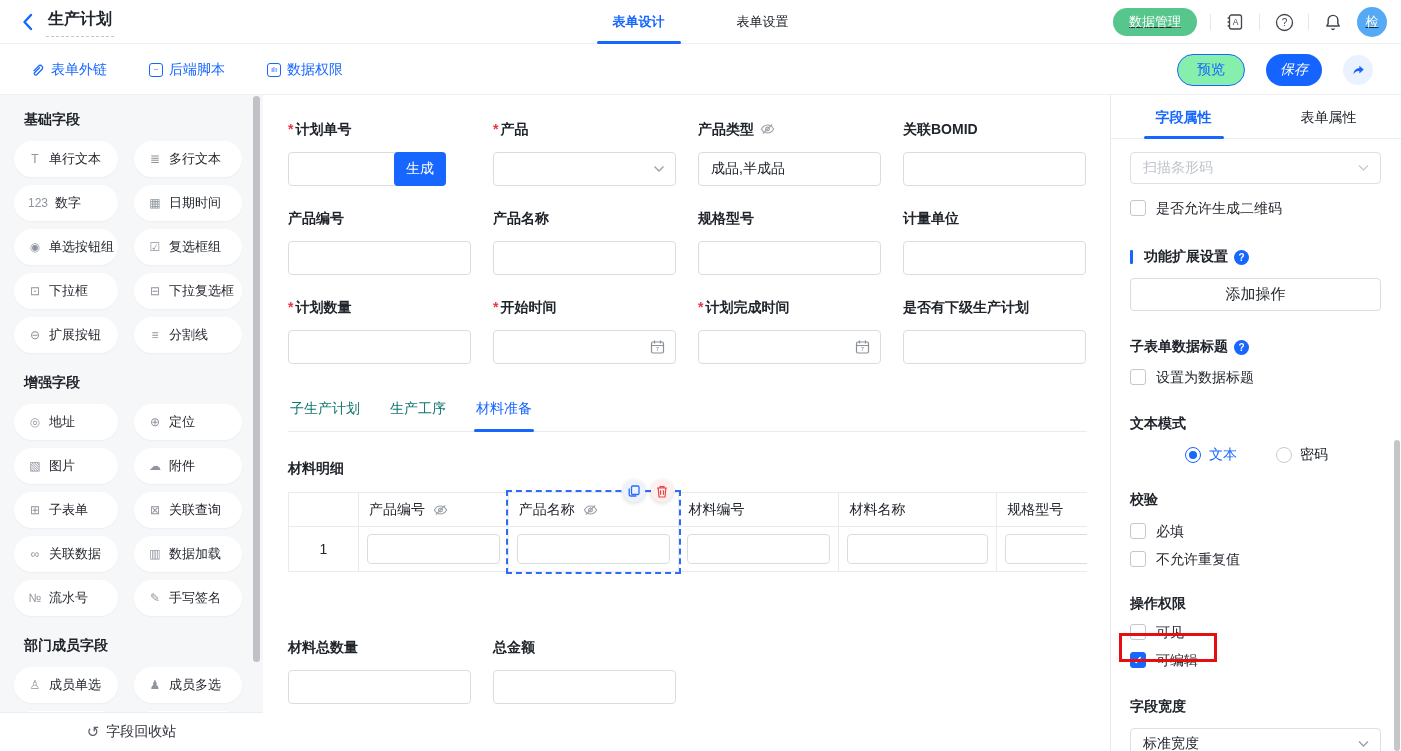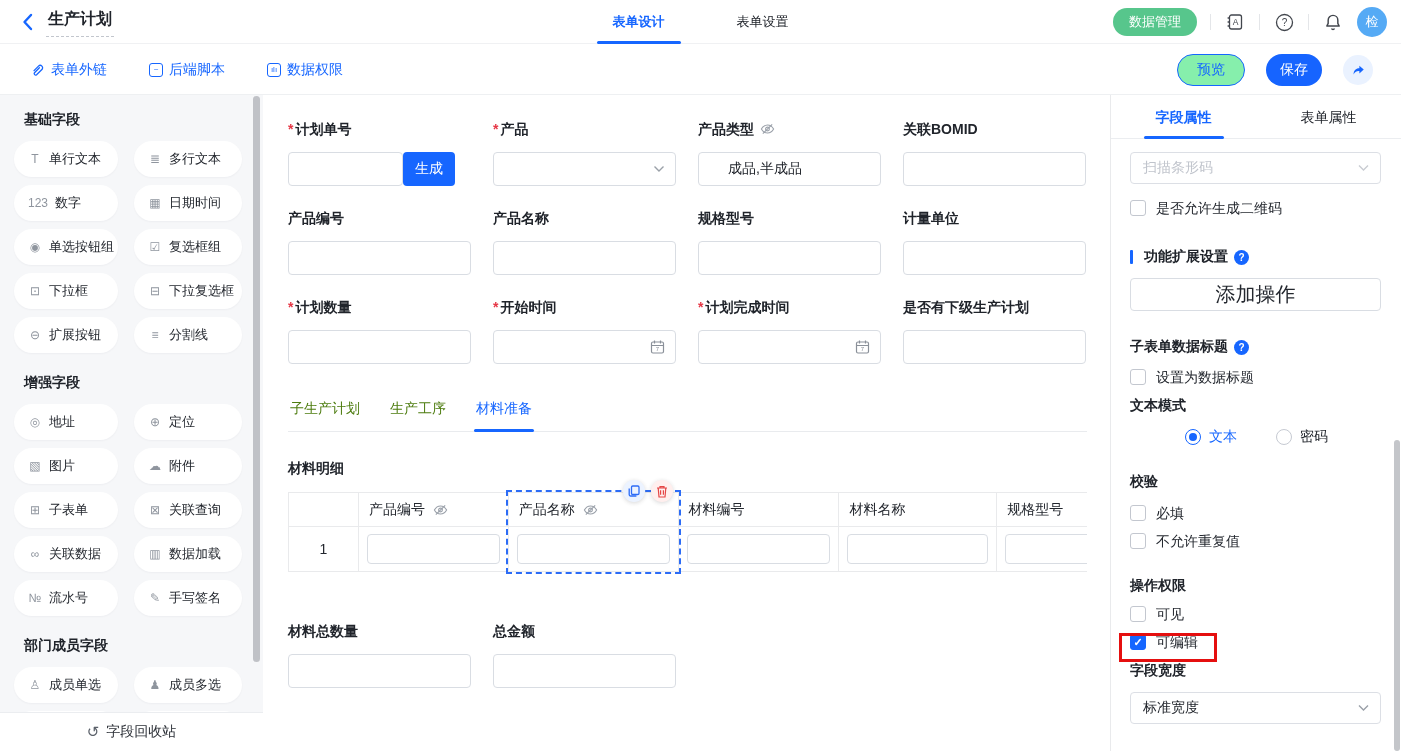--- a/index.html
+++ b/index.html
@@ -7,34 +7,34 @@
 
   
   .topbar { position:absolute; left:0; top:0; width:1401px; height:44px; background:#fff; border-bottom:1px solid #f0f1f3; z-index:30; }
   .tb-left { position:absolute; left:16px; top:0; height:44px; display:flex; align-items:center; gap:8px; }
   .back-btn { width:22px; height:22px; display:flex; align-items:center; justify-content:center; cursor:pointer; }
   .app-title { font-size:16px; font-weight:bold; color:#20242b; border-bottom:1px dashed #c2c6cd; padding:2px 2px 6px 2px; }
   .tb-tabs { position:absolute; left:50%; top:0; transform:translateX(-50%); height:44px; display:flex; gap:60px; }
   .tb-tab { height:44px; line-height:44px; font-size:13px; color:#20242b; padding:0 6px; position:relative; cursor:pointer; }
   .tb-tab.active { color:#1666ff; font-weight:bold; }
   .tb-tab.active::after { content:''; position:absolute; left:-10px; right:-10px; bottom:0; height:3px; background:#1666ff; border-radius:2px; }
-  .tb-right { position:absolute; right:14px; top:0; height:44px; display:flex; align-items:center; gap:13px; }
+  .tb-right { position:absolute; right:14px; top:0; height:44px; display:flex; align-items:center; gap:13px;text-decoration:underline; }
   .pill-green { height:28px; padding:0 16px; background:#57c68c; color:#fff; font-size:13px; border-radius:14px; display:flex; align-items:center; cursor:pointer; }
   .v-div { width:1px; height:16px; background:#e4e6e9; }
   .icon-btn { width:22px; height:22px; display:flex; align-items:center; justify-content:center; cursor:pointer; color:#42464d; }
   .avatar { width:30px; height:30px; border-radius:50%; background:#55aaf5; color:#fff; font-size:13px; display:flex; align-items:center; justify-content:center; cursor:pointer; }
 
   
   .toolbar { position:absolute; left:0; top:44px; width:1401px; height:51px; background:#fff; border-bottom:1px solid #eef0f2; z-index:25; }
   .tl-links { position:absolute; left:30px; top:0; height:51px; display:flex; align-items:center; gap:42px; }
   .tl-link { display:flex; align-items:center; gap:6px; color:#1666ff; font-size:14px; cursor:pointer; }
   .sq-ic { width:14px; height:14px; border:1.2px solid #1666ff; border-radius:3px; font-size:8px; line-height:11px; text-align:center; color:#1666ff; }
   .tl-actions { position:absolute; right:28px; top:0; height:51px; display:flex; align-items:center; gap:21px; }
   .btn-preview { width:68px; height:32px; border:1px solid #1666ff; color:#1666ff; border-radius:16px; background:#86efac; font-size:14px; display:flex; align-items:center; justify-content:center; cursor:pointer; }
-  .btn-save { min-width:52px; height:32px; padding:0 14px; background:#1664ff; color:#fff; border-radius:16px; font-size:14px; display:flex; align-items:center; justify-content:center; cursor:pointer; }
+  .btn-save { min-width:52px; height:32px; padding:0 14px; background:#1664ff; color:#fff; border-radius:16px; font-size:14px; display:flex; align-items:center; justify-content:center; cursor:pointer;font-style:italic; }
   .btn-share { width:30px; height:30px; border-radius:50%; background:#eaf2ff; display:flex; align-items:center; justify-content:center; cursor:pointer; }
 
   
   .sidebar { position:absolute; left:0; top:95px; width:263px; bottom:0; background:#f6f7f9; overflow:hidden; }
   .sb-inner { padding:16px 0 0 14px; }
   .sb-title { font-size:14px; font-weight:bold; color:#20242b; margin:0 0 12px 10px; }
   .sb-grid { display:grid; grid-template-columns:104px 108px; column-gap:16px; row-gap:8px; margin-bottom:21px; }
   .sb-pill { height:36px; background:#fff; border-radius:18px; display:flex; align-items:center; padding-left:14px; gap:7px; font-size:13px; color:#23272e; cursor:grab; box-shadow:0 1px 2px rgba(31,35,41,.04); }
   .sb-glyph { color:#8f959e; font-size:12px; min-width:14px; text-align:center; }
   .sb-scroll { position:absolute; right:3px; top:1px; width:7px; height:566px; background:#c0c2c7; border-radius:4px; }
@@ -42,74 +42,74 @@
   .recycle-glyph { color:#5c626b; font-size:15px; }
 
   
   .canvas { position:absolute; left:263px; top:95px; width:847px; bottom:0; background:#fff; padding:26px 23px 0 25px; overflow:hidden; }
   .fgrid { display:grid; grid-template-columns:repeat(4,183px); column-gap:22px; }
   .fld { margin-bottom:24px; }
   .fld-label { font-size:14px; font-weight:bold; color:#20242b; height:16px; line-height:16px; margin-bottom:15px; display:flex; align-items:center; }
   .req { color:#e63746; margin-right:2px; }
   .eye { margin-left:6px; display:inline-flex; }
   .ctl { position:relative; height:34px; }
-  .inp { width:183px; height:34px; border:1px solid #d9dde3; border-radius:4px; background:#fff; font-size:14px; color:#20242b; display:flex; align-items:center; padding:0 29px; }
+  .inp { width:183px; height:34px; border:1px solid #d9dde3; border-radius:4px; background:#fff; font-size:14px; color:#20242b; display:flex; align-items:center; padding:0 12px; }
   .inp.short { width:115px; }
-  .gen-btn { position:absolute; left:115px; top:0; width:52px; height:34px; background:#1666ff; color:#fff; border-radius:4px; font-size:14px; display:flex; align-items:center; justify-content:center; cursor:pointer; }
+  .gen-btn { position:absolute; left:106px; top:0; width:52px; height:34px; background:#1666ff; color:#fff; border-radius:4px; font-size:14px; display:flex; align-items:center; justify-content:center; cursor:pointer; }
   .ctl-ic { position:absolute; right:11px; top:50%; transform:translateY(-50%); display:flex; color:#9ba1aa; }
 
   .subtabs { display:flex; gap:26px; border-bottom:1px solid #e9ebee; margin:8px 0 0 0; }
-  .subtab { font-size:14px; color:#4d7c0f; padding:4px 2px 13px 2px; position:relative; cursor:pointer; }
+  .subtab { font-size:14px; color:#0f766e; padding:4px 2px 13px 2px; position:relative; cursor:pointer; }
   .subtab.active { color:#1666ff; }
   .subtab.active::after { content:''; position:absolute; left:0; right:0; bottom:-1px; height:3px; background:#1666ff; border-radius:2px; }
 
   .subform-title { font-size:14px; font-weight:bold; margin:28px 0 14px 0; }
   .table-clip { width:799px; overflow:hidden; padding:16px 0; margin:-16px 0; }
   .ftable { width:888px; display:flex; border:1px solid #e9eaec; border-right:none; background:#fff; }
   .tcol { border-left:1px solid #e9eaec; position:relative; }
   .tcol:first-child { border-left:none; }
   .th { height:34px; border-bottom:1px solid #e9eaec; display:flex; align-items:center; padding:0 10px; font-size:14px; color:#23272e; gap:2px; }
   .td { height:44px; display:flex; align-items:center; padding:0 8px; }
   .cell-inp { width:100%; height:30px; border:1px solid #d9dde3; border-radius:4px; background:#fff; }
   .td.num { justify-content:center; font-size:14px; color:#23272e; padding:0; }
   .tcol.sel::before { content:''; position:absolute; inset:-3px; border:2px dashed #2c6cf6; pointer-events:none; z-index:4; }
   .col-acts { position:absolute; top:-13px; right:5px; display:flex; gap:6px; z-index:6; }
   .act-circle { width:22px; height:22px; border-radius:50%; display:flex; align-items:center; justify-content:center; cursor:pointer; box-shadow:0 1px 4px rgba(31,35,41,.18); }
   .act-copy { background:#ecf3ff; }
   .act-del { background:#ffefee; }
 
-  .footgrid { margin-top:51px; }
+  .footgrid { margin-top:67px; }
 
   
   .panel { position:absolute; left:1110px; top:95px; width:291px; bottom:0; background:#fff; border-left:1px solid #e9eaec; }
   .p-tabs { height:44px; display:flex; border-bottom:1px solid #ebedf0; }
   .p-tab { flex:1; text-align:center; line-height:44px; font-size:14px; color:#20242b; position:relative; cursor:pointer; }
   .p-tab.active { color:#1666ff; font-weight:bold; }
   .p-tab.active::after { content:''; position:absolute; left:50%; transform:translateX(-50%); bottom:-1px; width:80px; height:3px; background:#1666ff; border-radius:2px; }
   .p-body { padding:13px 20px 0 19px; position:relative; }
   .select { position:relative; width:251px; height:32px; border:1px solid #dcdfe5; border-radius:4px; display:flex; align-items:center; padding:0 12px; font-size:14px; color:#20242b; cursor:pointer; background:#fff; }
   .select.disabled { color:#c0c4cc; cursor:default; }
   .sel-chev { position:absolute; right:11px; top:50%; transform:translateY(-50%); display:flex; }
   .ckrow { display:flex; align-items:flex-start; gap:10px; font-size:14px; color:#23272e; height:16px; }
   .ckbox { width:16px; height:16px; border:1px solid #c3c7cf; border-radius:3px; background:#fff; cursor:pointer; flex:none; }
   .ckbox.checked { background:#1666ff; border-color:#1666ff; color:#fff; font-size:11px; font-weight:bold; line-height:14px; text-align:center; }
   .p-head { font-size:14px; font-weight:bold; color:#20242b; display:flex; align-items:center; gap:6px; }
   .accent { width:3px; height:14px; background:#1666ff; border-radius:1px; margin-right:5px; }
   .help-ic { width:15px; height:15px; border-radius:50%; background:#1666ff; color:#fff; font-size:10px; font-weight:bold; line-height:15px; text-align:center; }
-  .btn-outline { width:251px; height:33px; border:1px solid #d9dde3; border-radius:4px; background:#fff; font-size:20px; color:#23272e; display:flex; align-items:center; justify-content:center; cursor:pointer; }
+  .btn-outline { width:251px; height:33px; border:1px solid #d9dde3; border-radius:4px; background:#fff; font-size:15px; color:#23272e; display:flex; align-items:center; justify-content:center; cursor:pointer; }
   .radios { display:flex; gap:39px; margin-left:55px; }
   .radio-row { display:flex; align-items:center; gap:8px; font-size:14px; cursor:pointer; }
   .rdot { width:16px; height:16px; border-radius:50%; border:1px solid #c6cad2; background:#fff; flex:none; position:relative; }
   .radio-row.on .rdot { border-color:#1666ff; }
   .radio-row.on .rdot::after { content:''; position:absolute; left:3px; top:3px; width:8px; height:8px; border-radius:50%; background:#1666ff; }
   .radio-row.on span { color:#1666ff; }
   .red-box { position:absolute; left:8px; top:494px; width:98px; height:29px; border:3px solid #e50f0f; pointer-events:none; z-index:9; }
   .panel-scroll { position:absolute; right:1px; top:345px; width:6px; height:311px; background:#c4c6ca; border-radius:3px; }
   .mt12{margin-top:12px}.mt13{margin-top:13px}.mt14{margin-top:14px}.mt16{margin-top:16px}
-  .mt26{margin-top:12px}.mt27{margin-top:27px}.mt28{margin-top:28px}.mt32{margin-top:32px}.mt11{margin-top:11px}
+  .mt26{margin-top:30px}.mt27{margin-top:27px}.mt28{margin-top:28px}.mt32{margin-top:32px}.mt11{margin-top:11px}
 </style>
 </head>
 <body>
 
 <div class="topbar">
   <div class="tb-left">
     <span class="back-btn">
       <svg width="11" height="18" viewBox="0 0 11 18">
           <path d="M9 2 L2.5 9 L9 16" stroke="#1666ff" stroke-width="2.4" fill="none" stroke-linecap="round" stroke-linejoin="round"></path>
         </svg>

